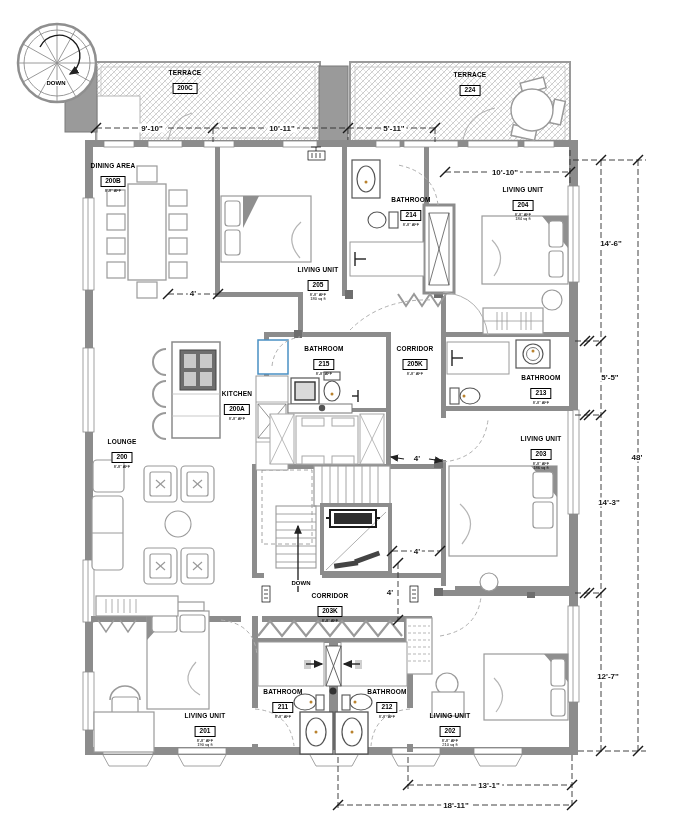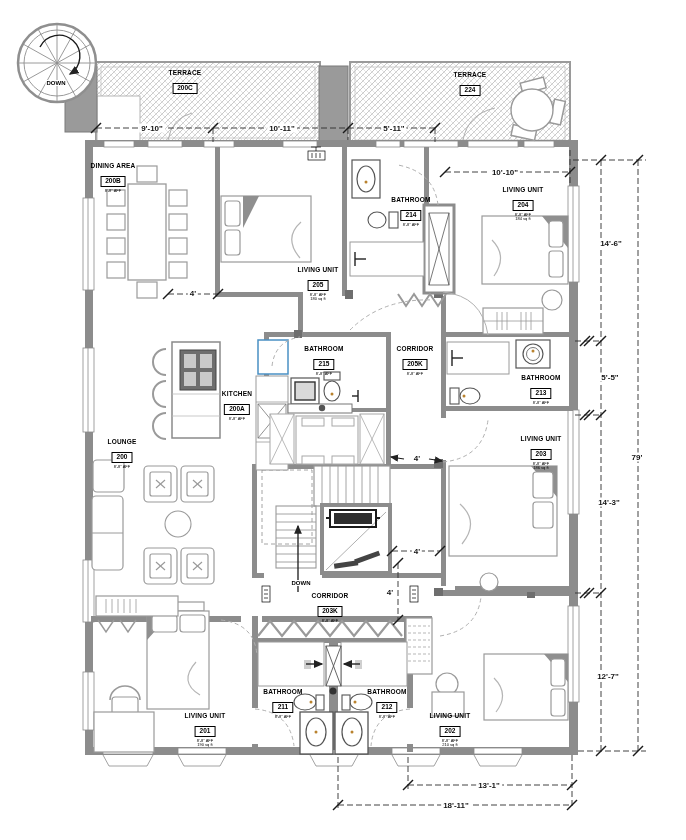--- a/index.html
+++ b/index.html
@@ -648,21 +648,21 @@
   <div class="aff">8'-8" AFF</div>
   <div class="ar">210 sq ft</div>
 </div>
 
 <div class="dim" style="left:152px;top:128px">9'-10"</div>
 <div class="dim" style="left:282px;top:128px">10'-11"</div>
 <div class="dim" style="left:394px;top:128px">5'-11"</div>
 <div class="dim" style="left:505px;top:172px">10'-10"</div>
 <div class="dim" style="left:611px;top:243px">14'-6"</div>
 <div class="dim" style="left:610px;top:377px">5'-5"</div>
-<div class="dim" style="left:637px;top:457px">79'</div>
+<div class="dim" style="left:637px;top:457px">48'</div>
 <div class="dim" style="left:609px;top:502px">14'-3"</div>
 <div class="dim" style="left:608px;top:676px">12'-7"</div>
 <div class="dim" style="left:489px;top:785px">13'-1"</div>
 <div class="dim" style="left:456px;top:805px">18'-11"</div>
 <div class="dim" style="left:193px;top:293px">4'</div>
 <div class="dim" style="left:417px;top:458px">4'</div>
 <div class="dim" style="left:417px;top:551px">4'</div>
 <div class="dim" style="left:390px;top:592px">4'</div>
 
 <div class="down" style="left:56px;top:83px">DOWN</div>

